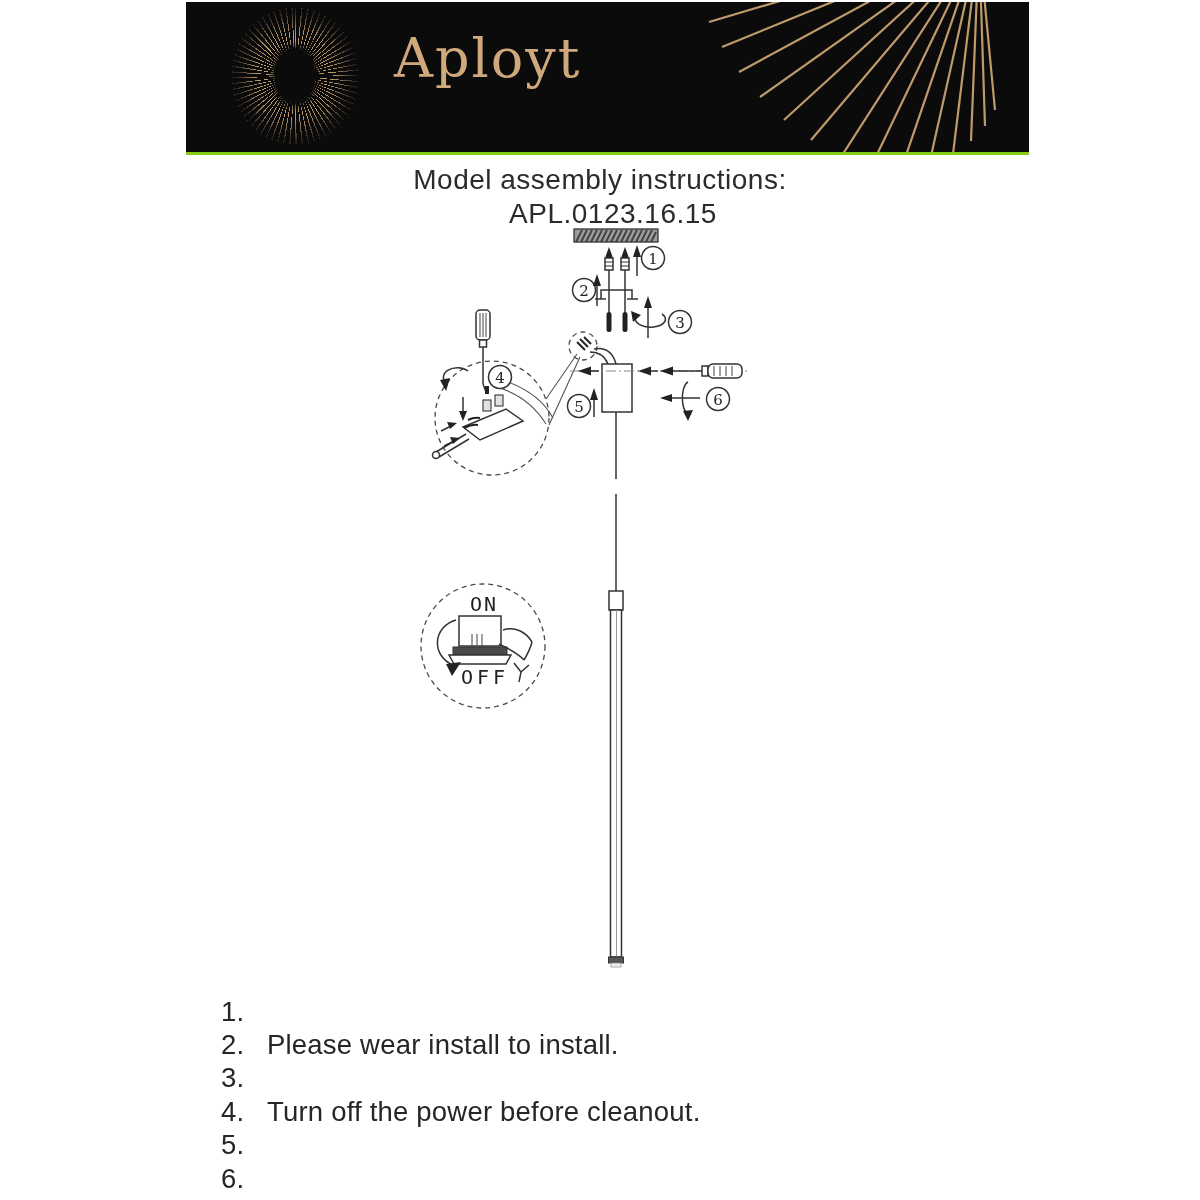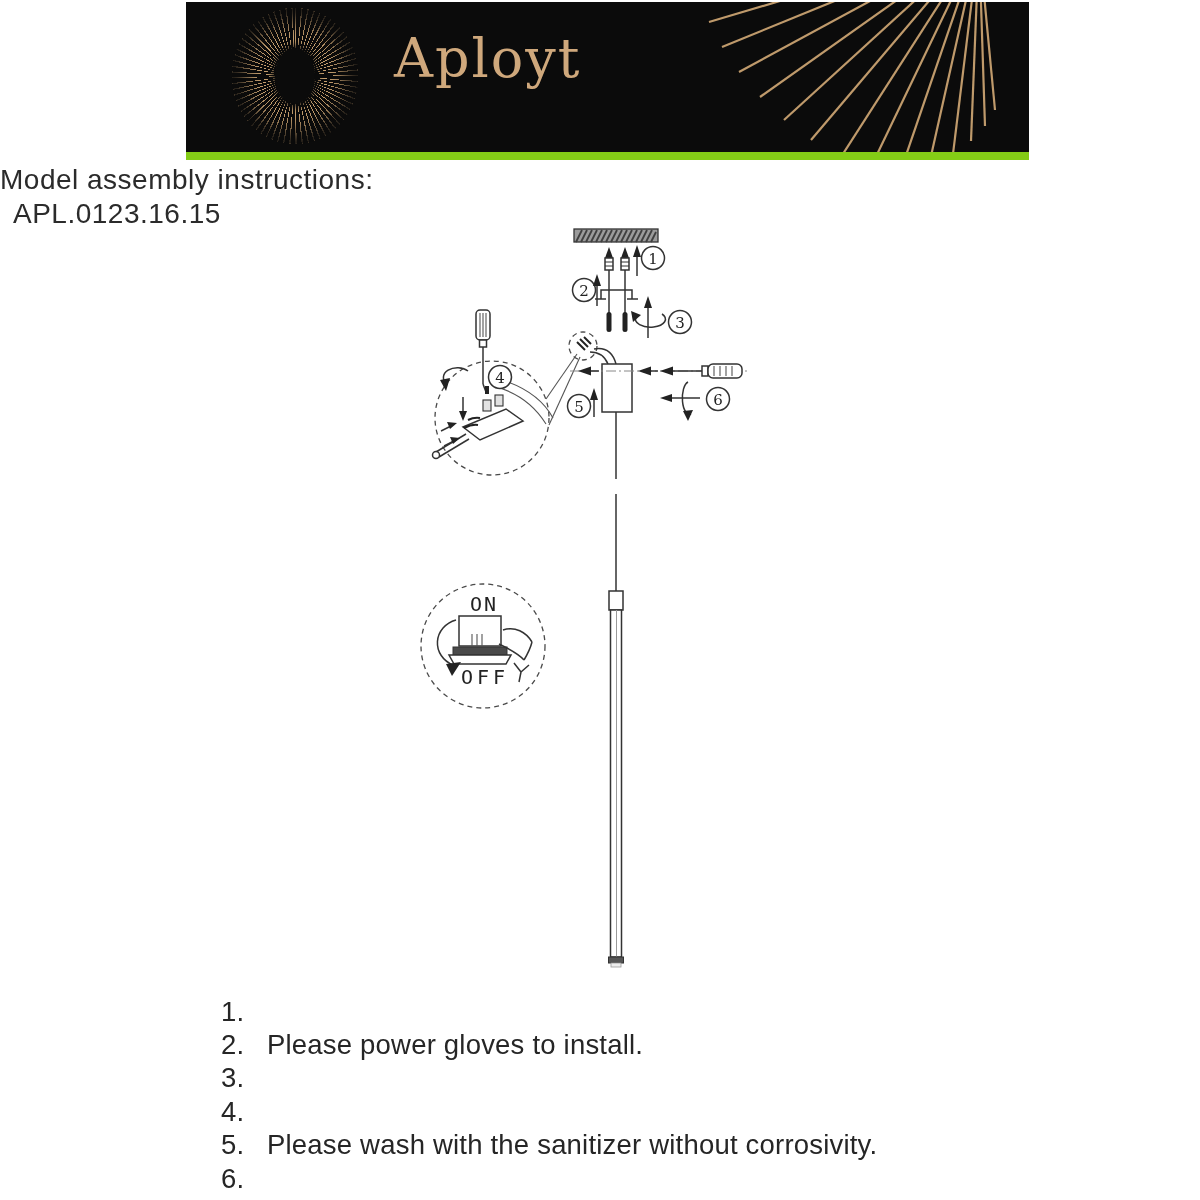--- a/index.html
+++ b/index.html
@@ -4,41 +4,41 @@
 <style>
   html,body{margin:0;padding:0;}
   body{
     width:1200px;height:1200px;position:relative;background:#ffffff;
     font-family:"Liberation Sans", sans-serif;overflow:hidden;
   }
 
   
   .banner{
     position:absolute;left:186px;top:2px;width:843px;height:150px;
-    background:#0b0b0b;border-bottom:8px solid #84cc16;overflow:hidden;
+    background:#0b0b0b;border-bottom:3px solid #84cc16;overflow:hidden;
   }
   .sunburst{
     position:absolute;left:46px;top:6px;width:126px;height:136px;border-radius:50%;
     background:repeating-conic-gradient(from 0deg,#c9a271 0deg 1.15deg,rgba(0,0,0,0) 1.15deg 5.25deg);
     box-shadow:inset 0 0 20px 12px #0b0b0b;
   }
   .sunburst::before{
     content:"";position:absolute;left:50%;top:50%;width:40px;height:56px;
     transform:translate(-50%,-50%);background:#0b0b0b;border-radius:50%;
     box-shadow:0 0 6px 3px rgba(11,11,11,.9);
   }
   .brand{
     position:absolute;left:208px;top:30px;font-family:"DejaVu Serif", serif;
     font-size:54px;font-weight:400;color:#cfa87c;letter-spacing:2px;line-height:1;
   }
   .rays{position:absolute;right:0;top:0;}
 
   
   .title-line1,.title-line2{
-    position:absolute;left:0;width:1200px;text-align:left;color:#2b2b2b;
+    position:absolute;left:0;width:1200px;text-align:center;color:#2b2b2b;
     font-size:28px;letter-spacing:.5px;line-height:1;
   }
   .title-line1{top:166px;}
   .title-line2{top:200px;margin-left:13px;}
 
   
   .diagram{position:absolute;left:380px;top:225px;width:400px;height:765px;}
   .diagram .ln{stroke:#333;stroke-width:1.5;fill:none;}
   .diagram .thin{stroke:#555;stroke-width:1.1;fill:none;}
   .diagram .fillw{fill:#fff;stroke:#333;stroke-width:1.5;}
@@ -294,28 +294,28 @@
     <text class="swlabel" x="485" y="684" text-anchor="middle" letter-spacing="4">OFF</text>
   </g>
 </svg>
 
 <ol class="instr">
   <li>
     <span class="num">1.</span>
   </li>
   <li>
     <span class="num">2.</span>
-    <span class="txt">Please power gloves to install.</span>
+    <span class="txt">Please wear install to install.</span>
   </li>
   <li>
     <span class="num">3.</span>
   </li>
   <li>
     <span class="num">4.</span>
+    <span class="txt">Turn off the power before cleanout.</span>
   </li>
   <li>
     <span class="num">5.</span>
-    <span class="txt">Please wash with the sanitizer without corrosivity.</span>
   </li>
   <li>
     <span class="num">6.</span>
   </li>
 </ol>
 
 </body></html>

